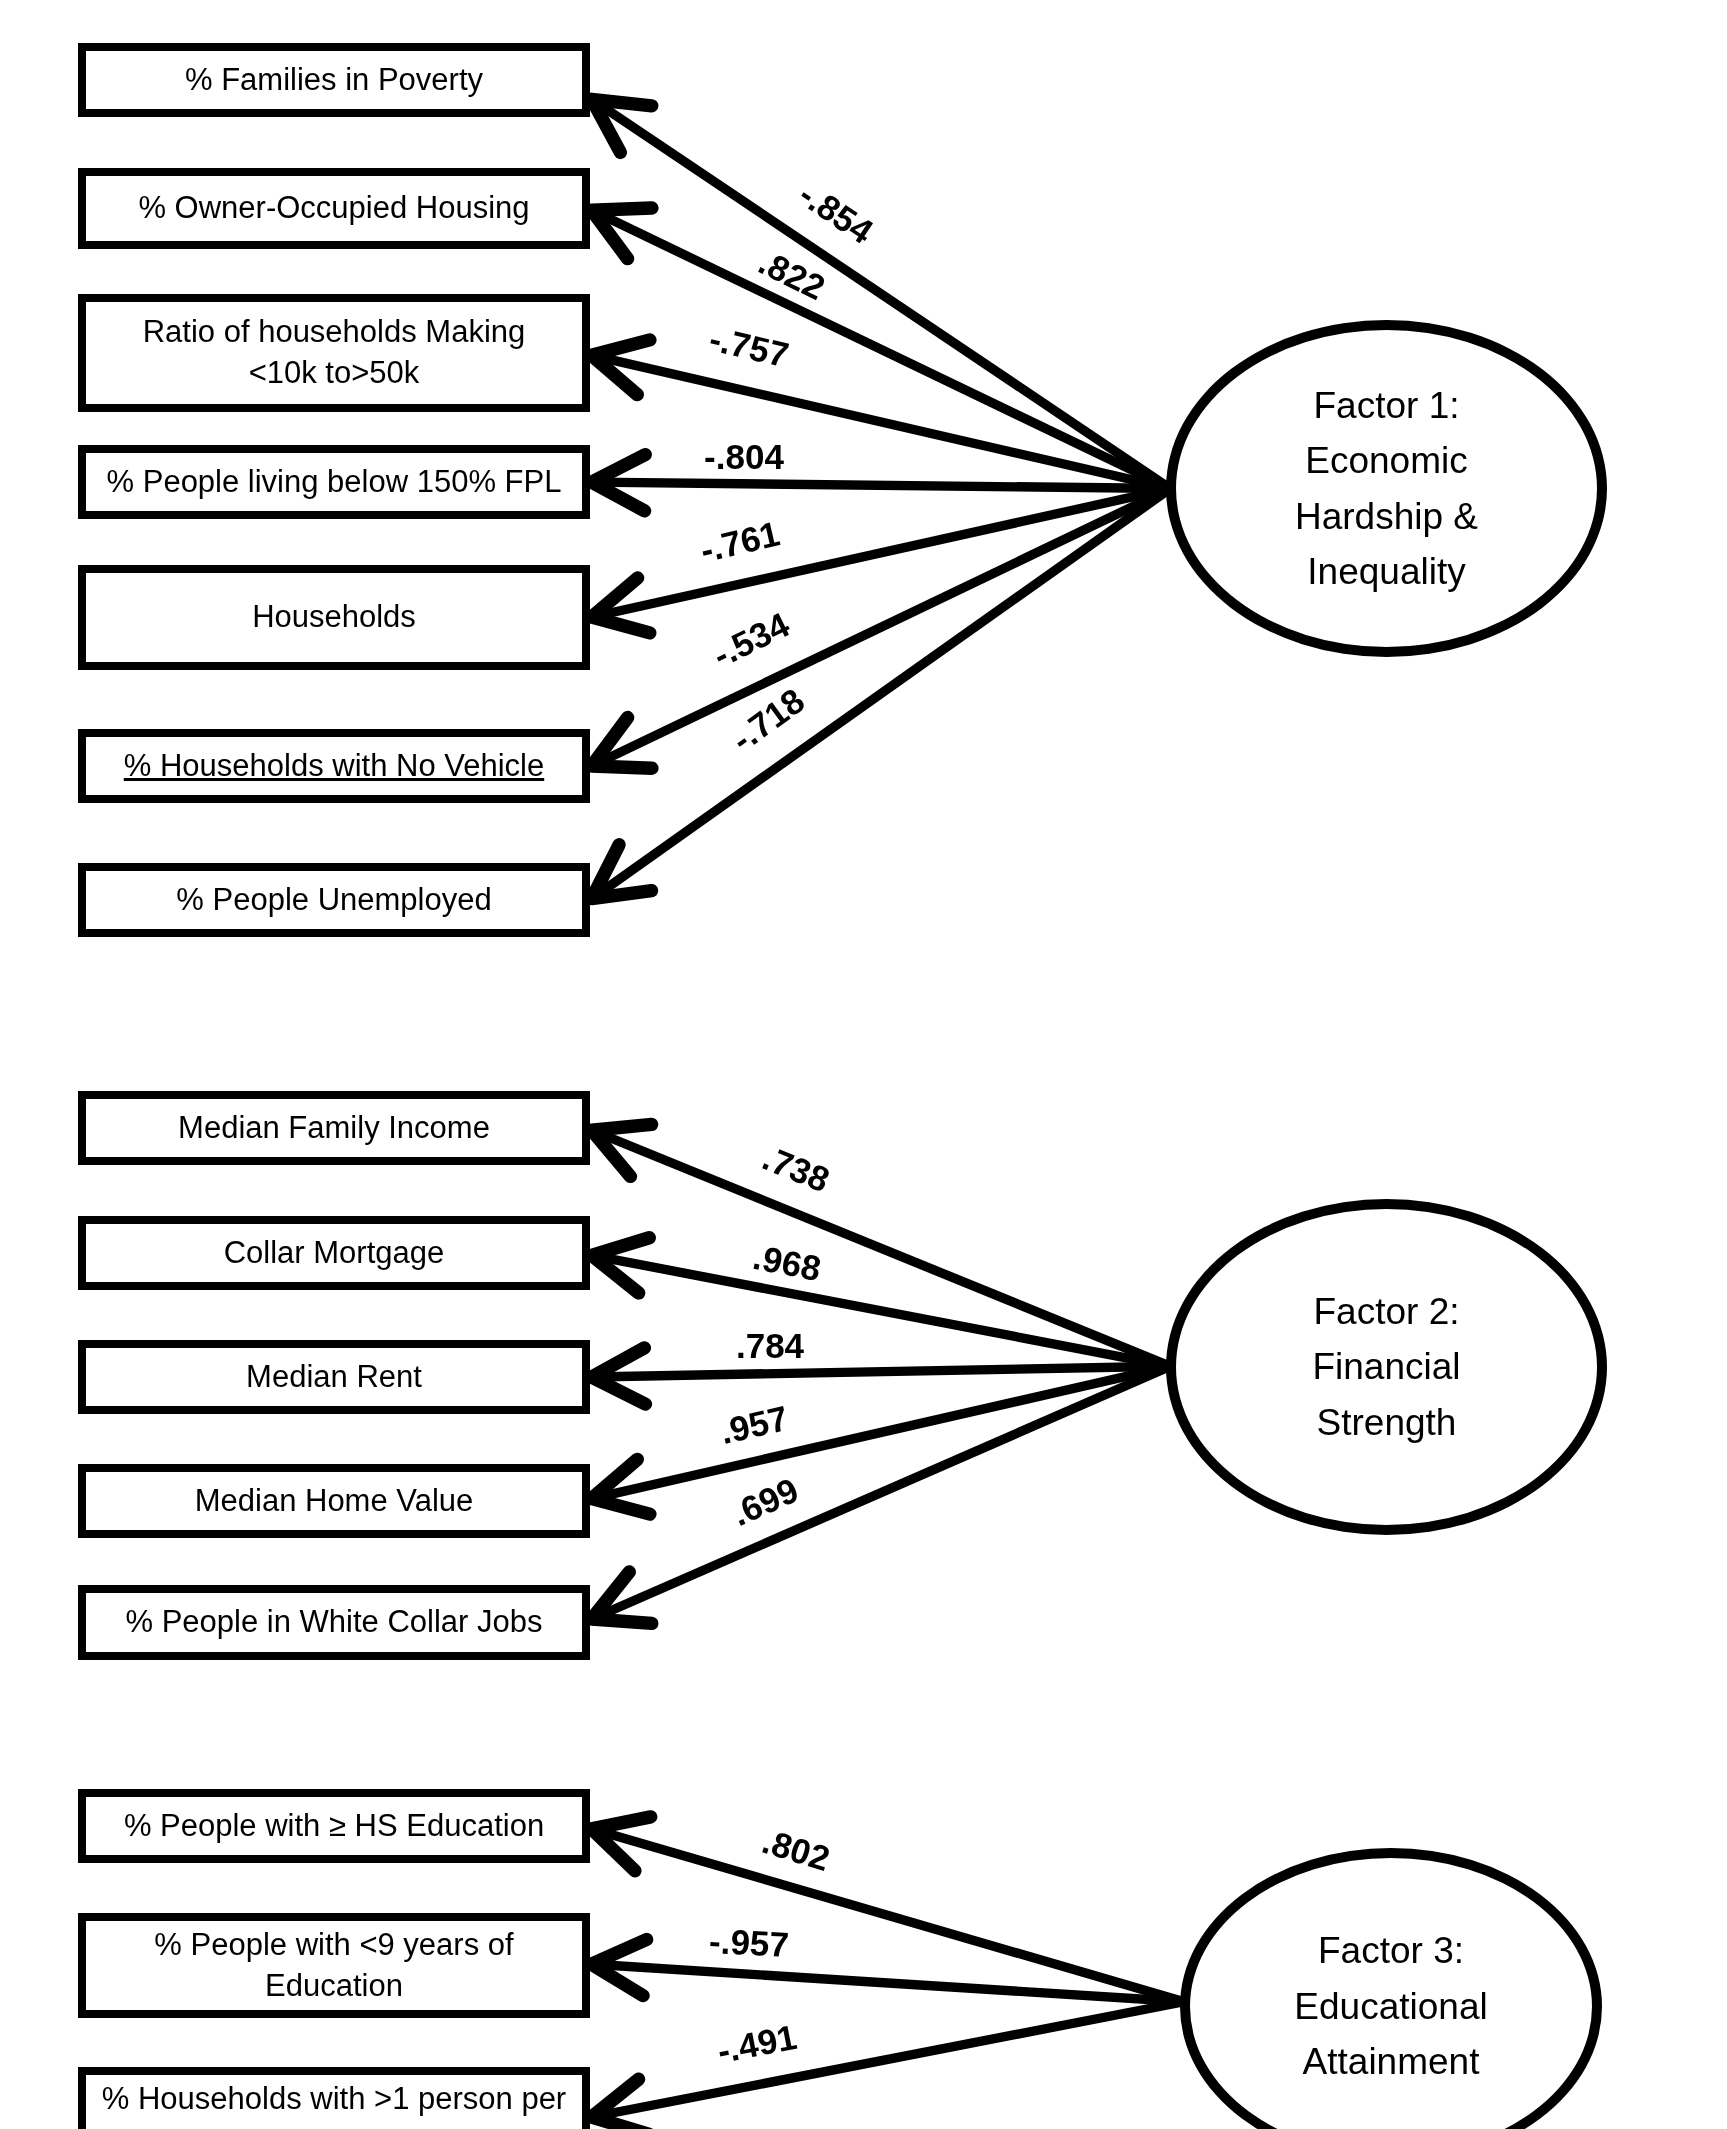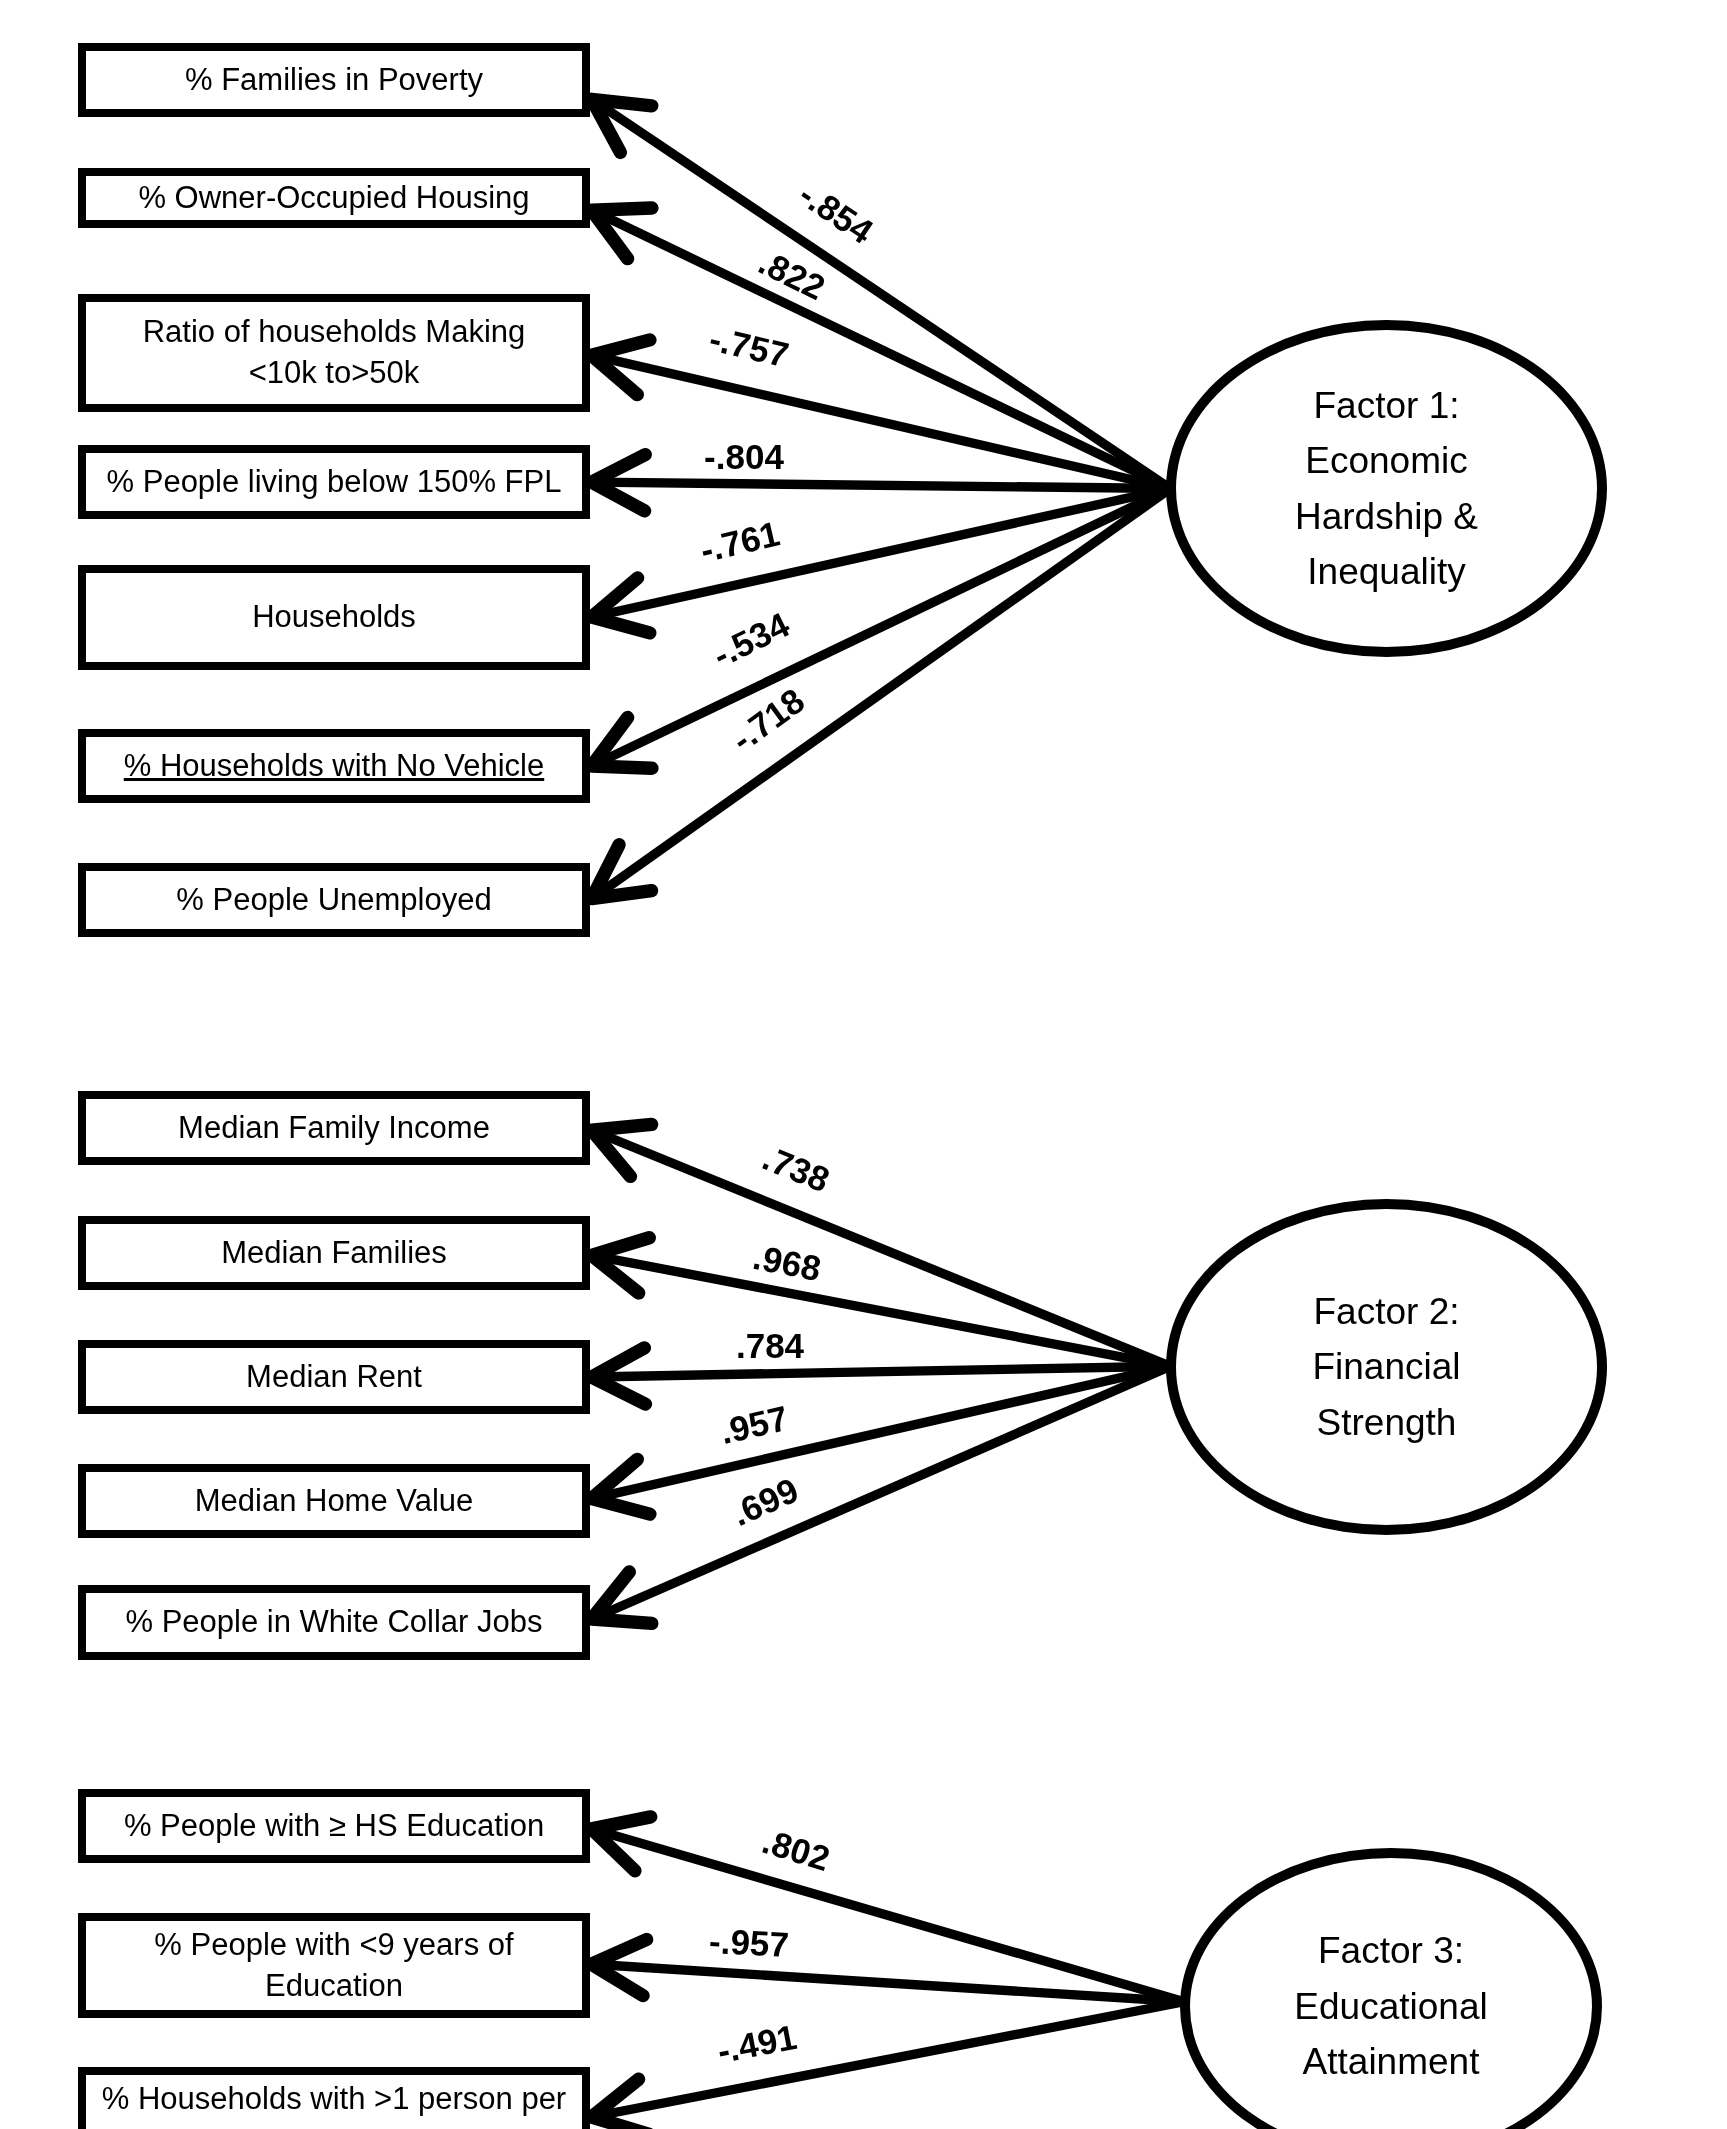--- a/index.html
+++ b/index.html
@@ -80,21 +80,21 @@
 
       <line x1="2780" y1="4700" x2="1392" y2="4295" marker-end="url(#arrow)"></line>
       <line x1="2780" y1="4700" x2="1392" y2="4612" marker-end="url(#arrow)"></line>
       <line x1="2780" y1="4700" x2="1392" y2="4970" marker-end="url(#arrow)"></line>
     </g>
   </svg>
 
   <div class="node" style="top:43px; height:74px;">
     <span>% Families in Poverty</span>
   </div>
-  <div class="node" style="top:168px; height:60px;">
+  <div class="node" style="top:168px; height:81px;">
     <span>% Owner-Occupied Housing</span>
   </div>
   <div class="node" style="top:294px; height:118px;">
     <span>Ratio of households Making</span>
     <span>&lt;10k to&gt;50k</span>
   </div>
   <div class="node" style="top:445px; height:74px;">
     <span>% People living below 150% FPL</span>
   </div>
   <div class="node" style="top:565px; height:105px;">
@@ -104,21 +104,21 @@
     <span>% Households with No Vehicle</span>
   </div>
   <div class="node" style="top:863px; height:74px;">
     <span>% People Unemployed</span>
   </div>
 
   <div class="node" style="top:1091px; height:74px;">
     <span>Median Family Income</span>
   </div>
   <div class="node" style="top:1216px; height:74px;">
-    <span>Median Families</span>
+    <span>Collar Mortgage</span>
   </div>
   <div class="node" style="top:1464px; height:74px;">
     <span>Median Home Value</span>
   </div>
   <div class="node" style="top:1340px; height:74px;">
     <span>Median Rent</span>
   </div>
   <div class="node" style="top:1585px; height:75px;">
     <span>% People in White Collar Jobs</span>
   </div>

